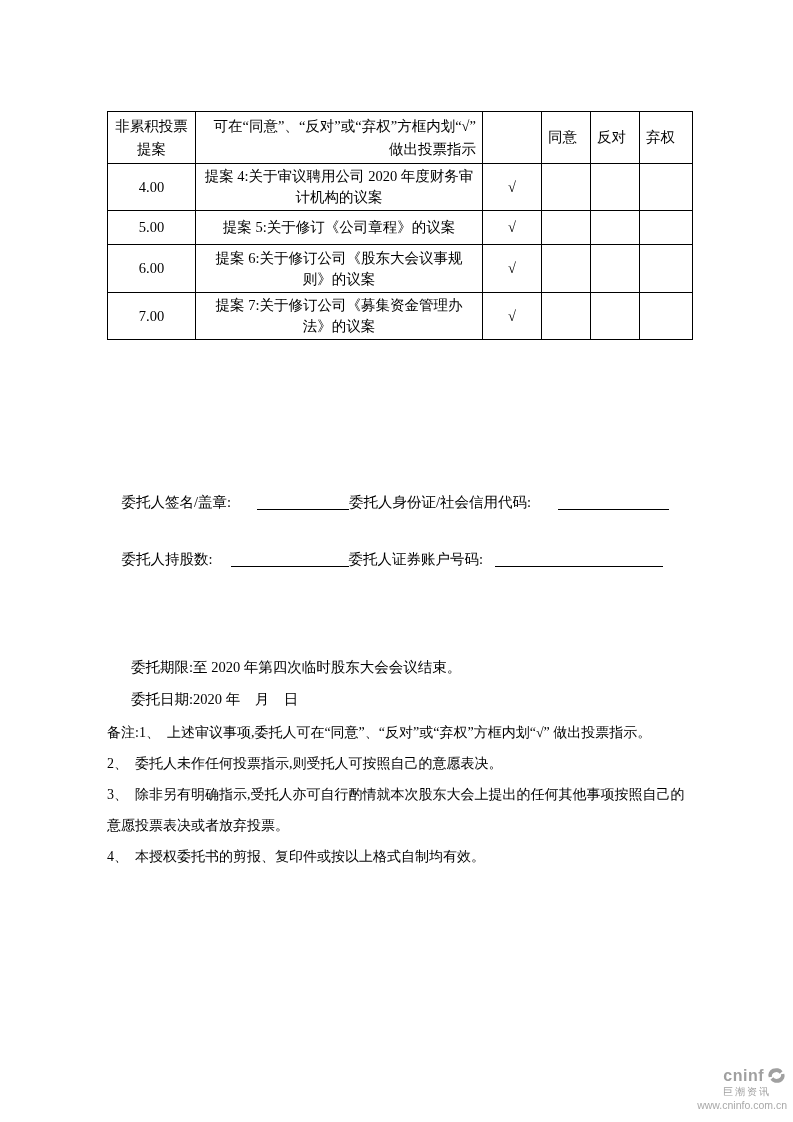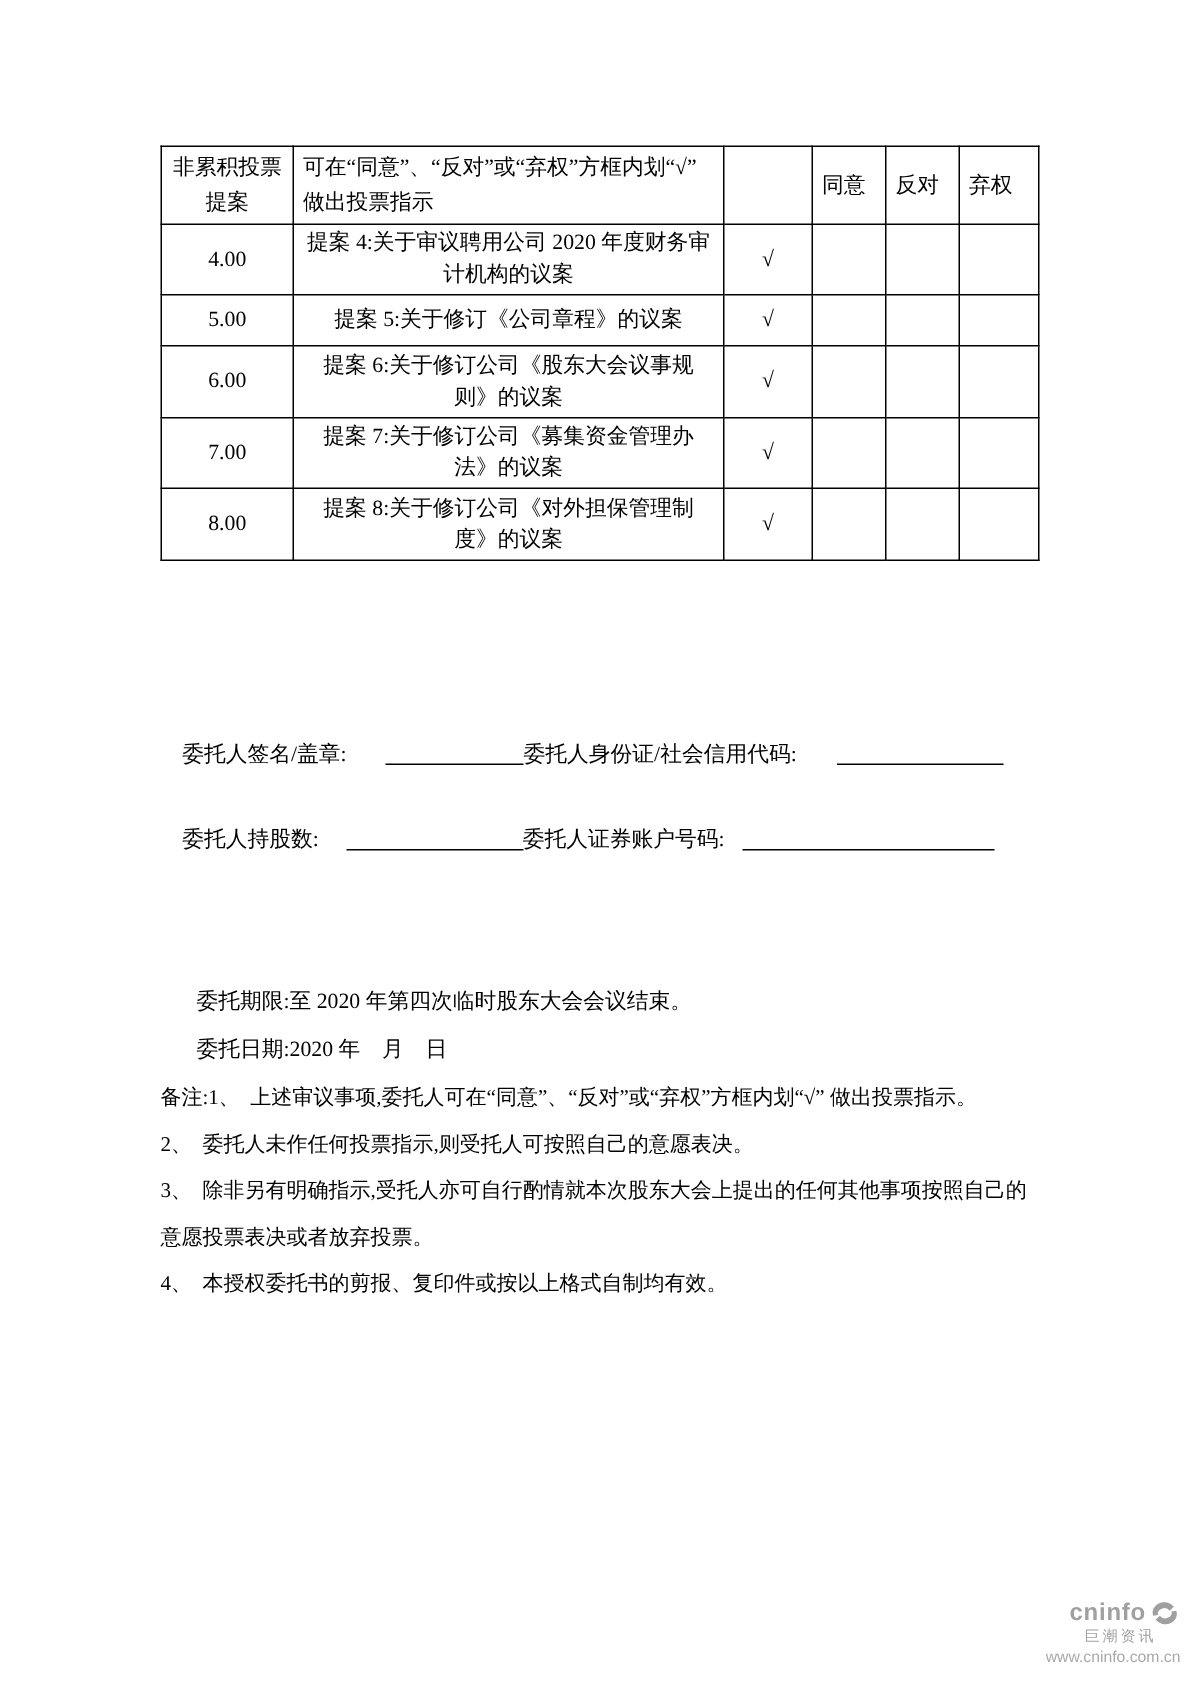--- a/index.html
+++ b/index.html
@@ -4,34 +4,34 @@
 <style>
   html,body { margin:0; padding:0; background:#ffffff; }
   .page {
     position:relative; width:793px; height:1122px; background:#ffffff;
     font-family:"Liberation Serif","DejaVu Serif",serif; color:#000;
     overflow:hidden;
   }
 
   
   table.vote {
-    position:absolute; left:107px; top:97px; width:585px;
+    position:absolute; left:107px; top:111px; width:585px;
     border-collapse:collapse; table-layout:fixed;border-radius:22px;
   }
   table.vote th, table.vote td {
     border:1px solid #000; font-size:14.5px; font-weight:normal;
     padding:2px 6px; color:#000;
   }
   table.vote { border:1.5px solid #000; }
   tr.hdr       { height:52px; }
   tr.r-tall    { height:48px; }
   tr.r-mid     { height:46px; }
   tr.r-short   { height:34px; }
   th.c-no      { font-weight:bold; text-align:center; padding:0 14px; line-height:23px; }
-  th.c-instr   { font-weight:bold; text-align:left; padding:2px 8px; line-height:23px; }
+  th.c-instr   { font-weight:bold; text-align:right; padding:2px 8px; line-height:23px; }
   th.c-vote    { font-weight:bold; text-align:left; }
   td.no        { text-align:center; }
   td.prop      { text-align:center; padding:3px 8px; line-height:21px; }
   td.mark      { text-align:center; font-size:14px; }
 
   
   .sig-row { position:absolute; left:107px; font-size:14.5px; white-space:pre; }
   .fill {
     display:inline-block; height:13px; border-bottom:1px solid #000;
     vertical-align:-3px;
@@ -108,28 +108,20 @@
         <td></td>
       </tr>
       <tr class="r-mid">
         <td class="no">7.00</td>
         <td class="prop">提案 7:关于修订公司《募集资金管理办法》的议案</td>
         <td class="mark">√</td>
         <td></td>
         <td></td>
         <td></td>
       </tr>
-      <tr class="r-tall">
-        <td class="no">8.00</td>
-        <td class="prop">提案 8:关于修订公司《对外担保管理制度》的议案</td>
-        <td class="mark">√</td>
-        <td></td>
-        <td></td>
-        <td></td>
-      </tr>
     </tbody>
   </table>
 
   <div class="sig-row r0" style="top:476px">
     <span>委托人签名/盖章:</span><span class="fill f1"></span><span>委托人身份证/社会信用代码:</span><span class="fill f2"></span>
   </div>
 
   <div class="sig-row r1" style="top:533px">
     <span>委托人持股数:</span><span class="fill f1"></span><span>委托人证券账户号码:</span><span class="fill f2"></span>
   </div>
@@ -140,21 +132,21 @@
 
   <div class="notes">
     <p>备注:1、  上述审议事项,委托人可在“同意”、“反对”或“弃权”方框内划“√” 做出投票指示。</p>
     <p>2、  委托人未作任何投票指示,则受托人可按照自己的意愿表决。</p>
     <p class="wrap">3、  除非另有明确指示,受托人亦可自行酌情就本次股东大会上提出的任何其他事项按照自己的意愿投票表决或者放弃投票。</p>
     <p>4、  本授权委托书的剪报、复印件或按以上格式自制均有效。</p>
   </div>
 
   <div class="wm">
     <div class="logo-line">
-      <span class="logo-text">cninfo</span>
+      <span class="logo-text">cninf</span>
       <span style="display:inline-flex">
         <svg width="21" height="19" viewBox="0 0 24 22">
           <path d="M3 13 a9 8 0 0 1 16-7 l-3.2 3 a5 4.4 0 0 0-9 3.4 z" fill="#a0a0a0"></path>
           <path d="M21 9 a9 8 0 0 1-16 7 l3.2-3 a5 4.4 0 0 0 9-3.4 z" fill="#a0a0a0"></path>
         </svg>
       </span>
     </div>
     <div class="brand">巨潮资讯</div>
     <div class="url">www.cninfo.com.cn</div>
   </div>

